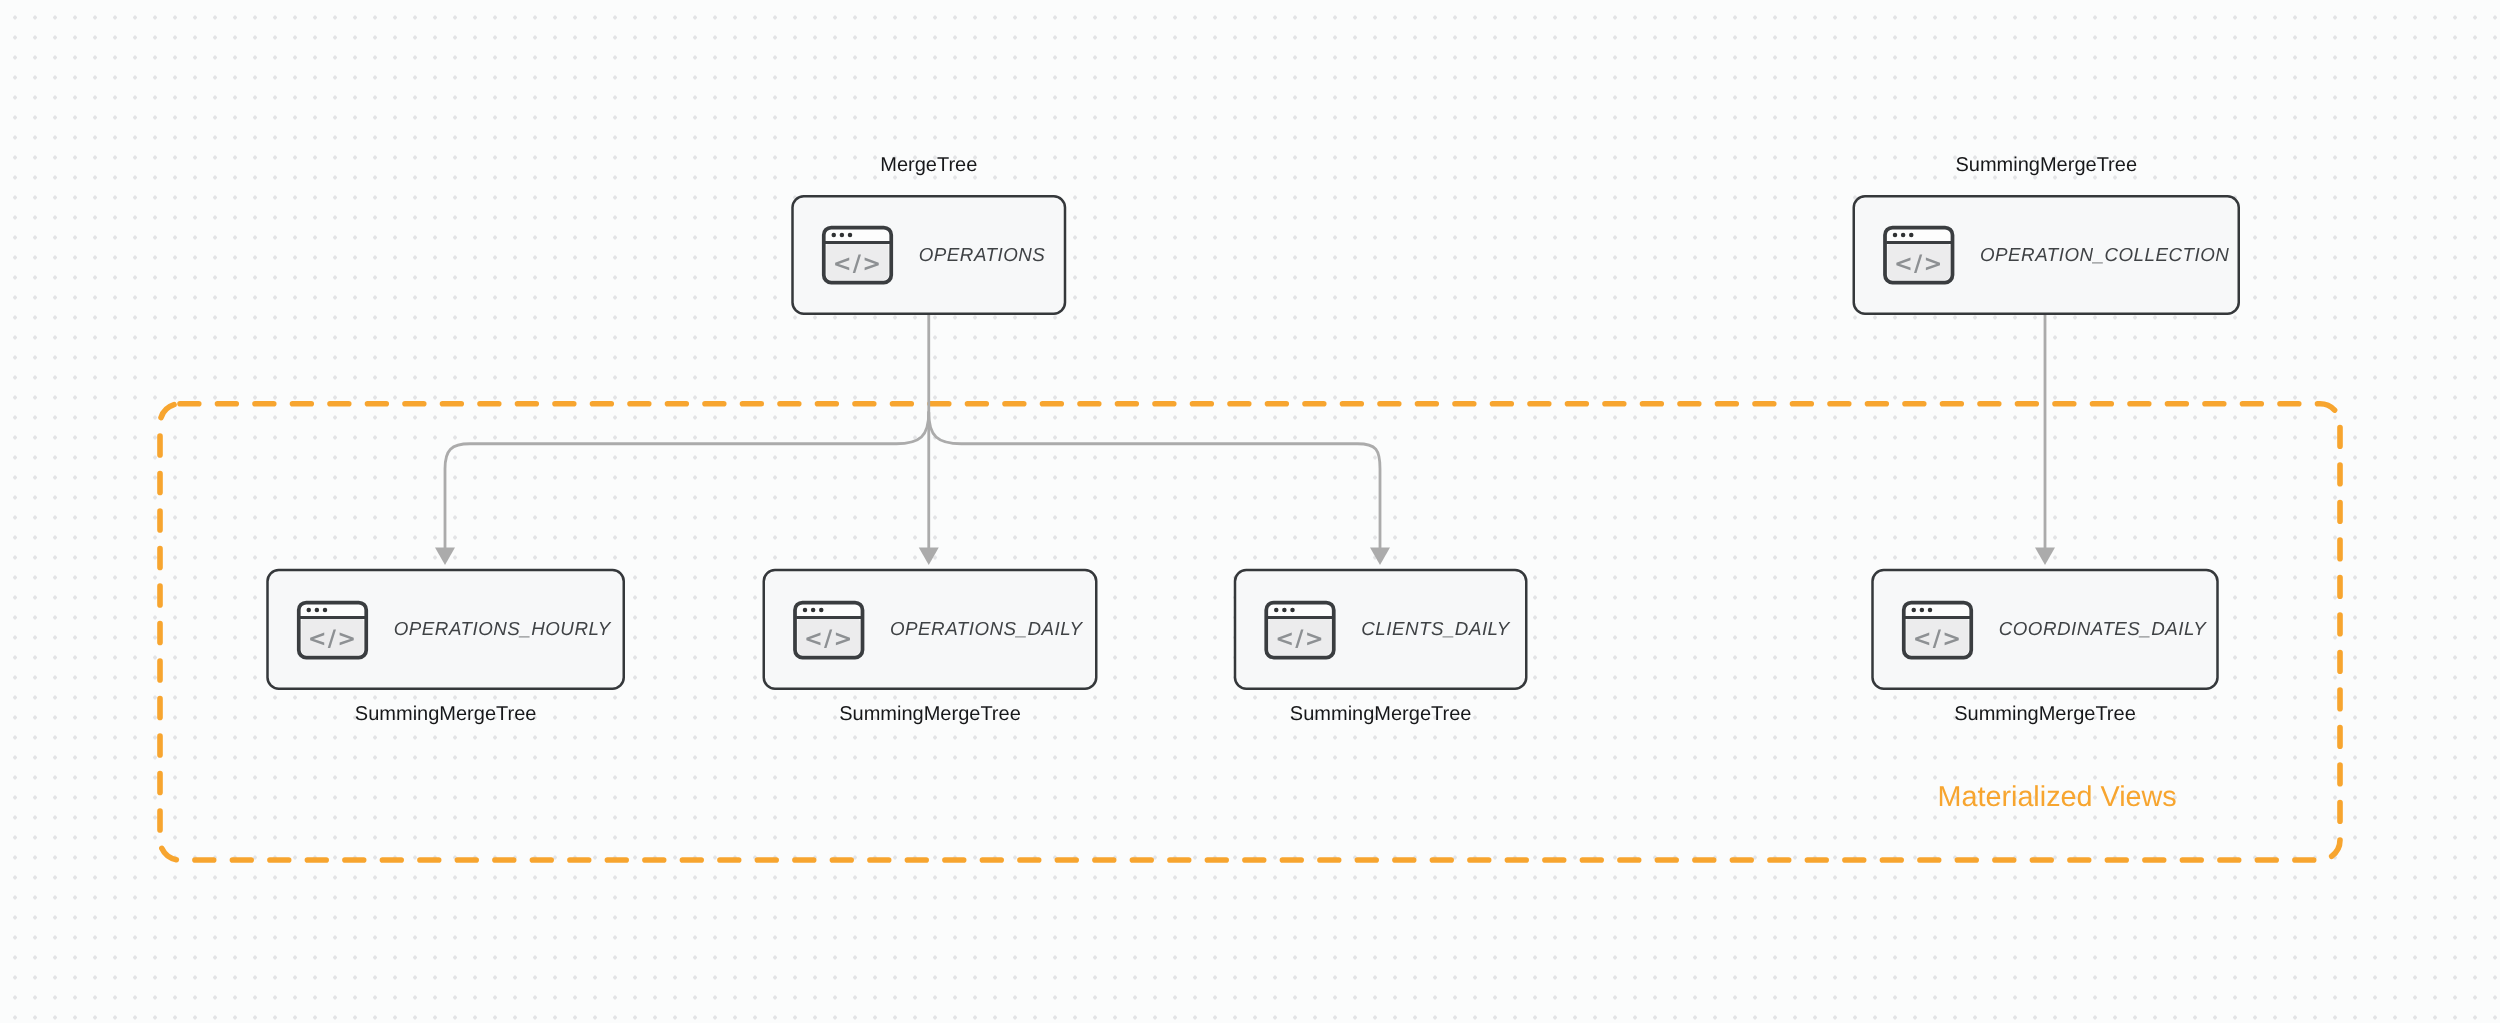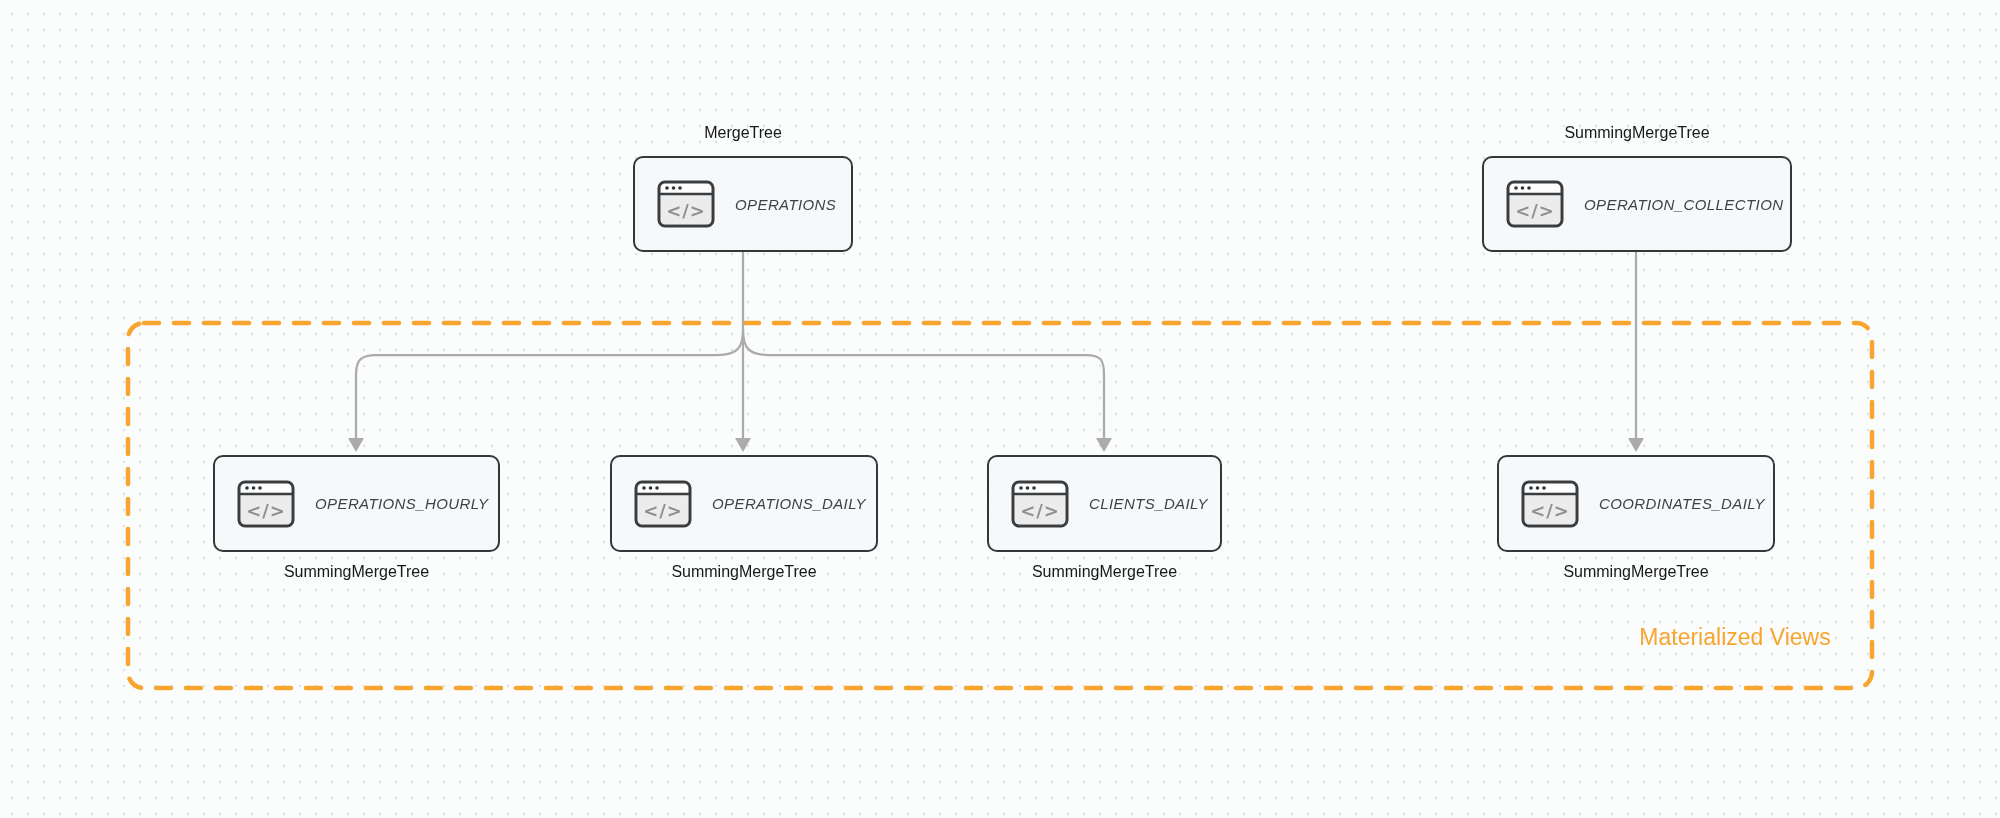--- a/index.html
+++ b/index.html
@@ -24,21 +24,21 @@
   }
   .node-title{
     font-style:italic;font-size:15px;letter-spacing:.4px;
     color:#3F4245;white-space:nowrap;text-align:right;
   }
   .engine-label{
     position:absolute;text-align:center;font-size:16px;color:#17181A;
     white-space:nowrap;line-height:22px;
   }
   .group-label{
-    position:absolute;left:1550px;top:624px;width:370px;text-align:center;
+    position:absolute;left:1550px;top:624px;width:370px;
     font-size:23px;font-weight:500;color:var(--accent,#F7A52F);
   }
   .icon{display:flex;flex:0 0 auto;}
 </style>
 </head>
 <body>
 
 <div class="canvas">
 
   <svg class="layer" width="2000" height="818" viewBox="0 0 2000 818">

